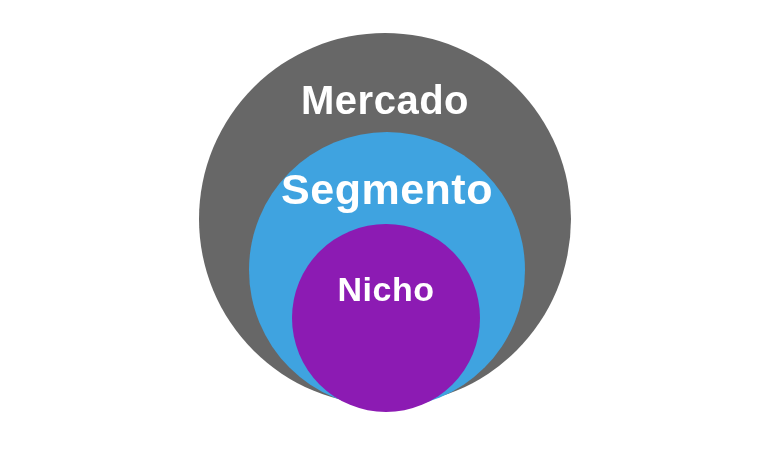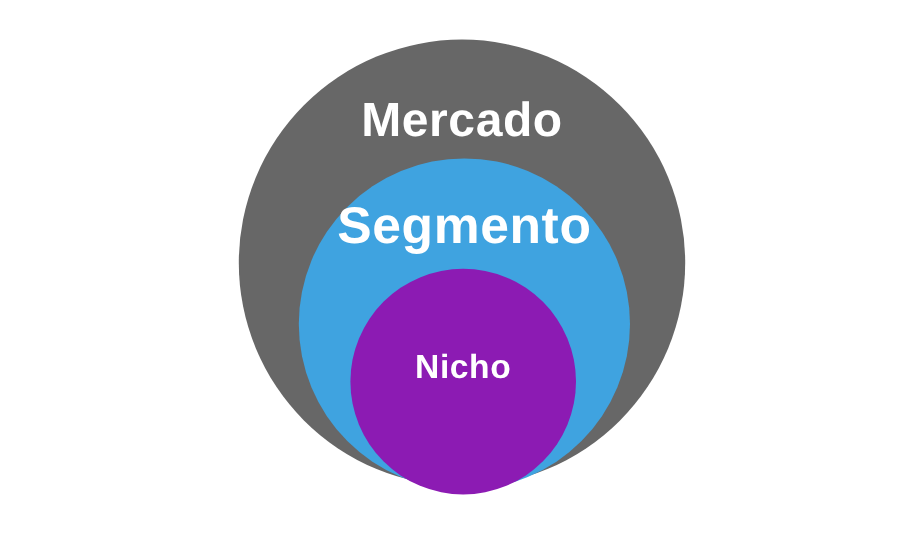--- a/index.html
+++ b/index.html
@@ -53,22 +53,22 @@
     top: 100px;
     font-size: 40px;
   }
   .label-middle {
     left: 387px;
     top: 189px;
     font-size: 43px;
   }
   .label-inner {
     left: 386px;
-    top: 306px;
-    font-size: 28px;
+    top: 289px;
+    font-size: 34px;
   }
 </style>
 </head>
 <body>
 
 <div class="stage" style="background-color: rgb(255, 255, 255);">
 
   <div class="circle circle-outer" style="background-color: rgb(103, 103, 103);"></div>
 
   <div class="circle circle-middle" style="background-color: rgb(63, 163, 224);"></div>

